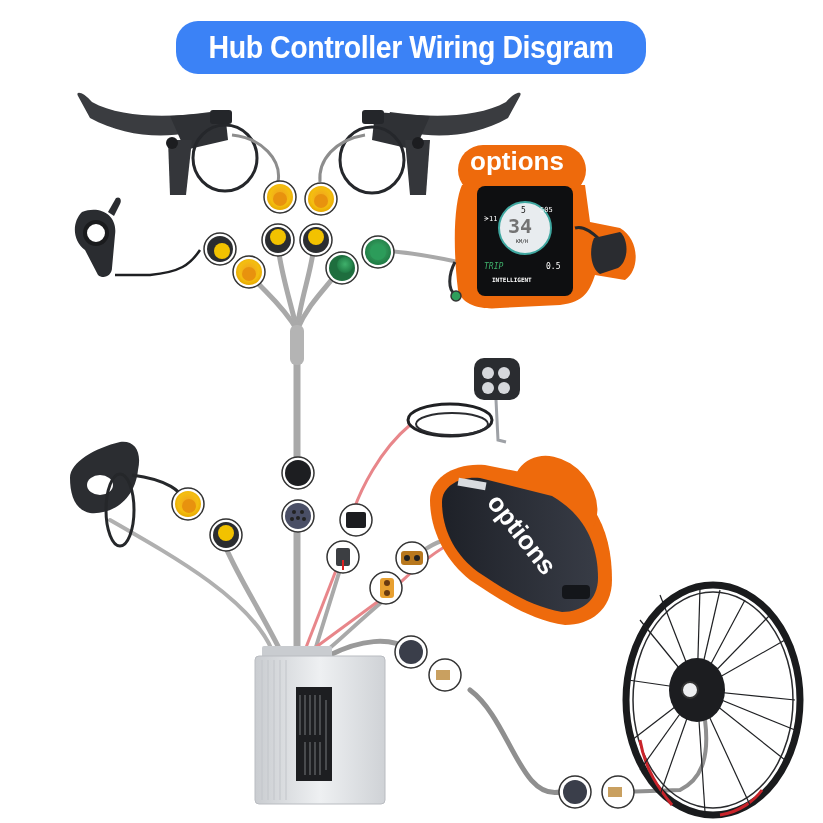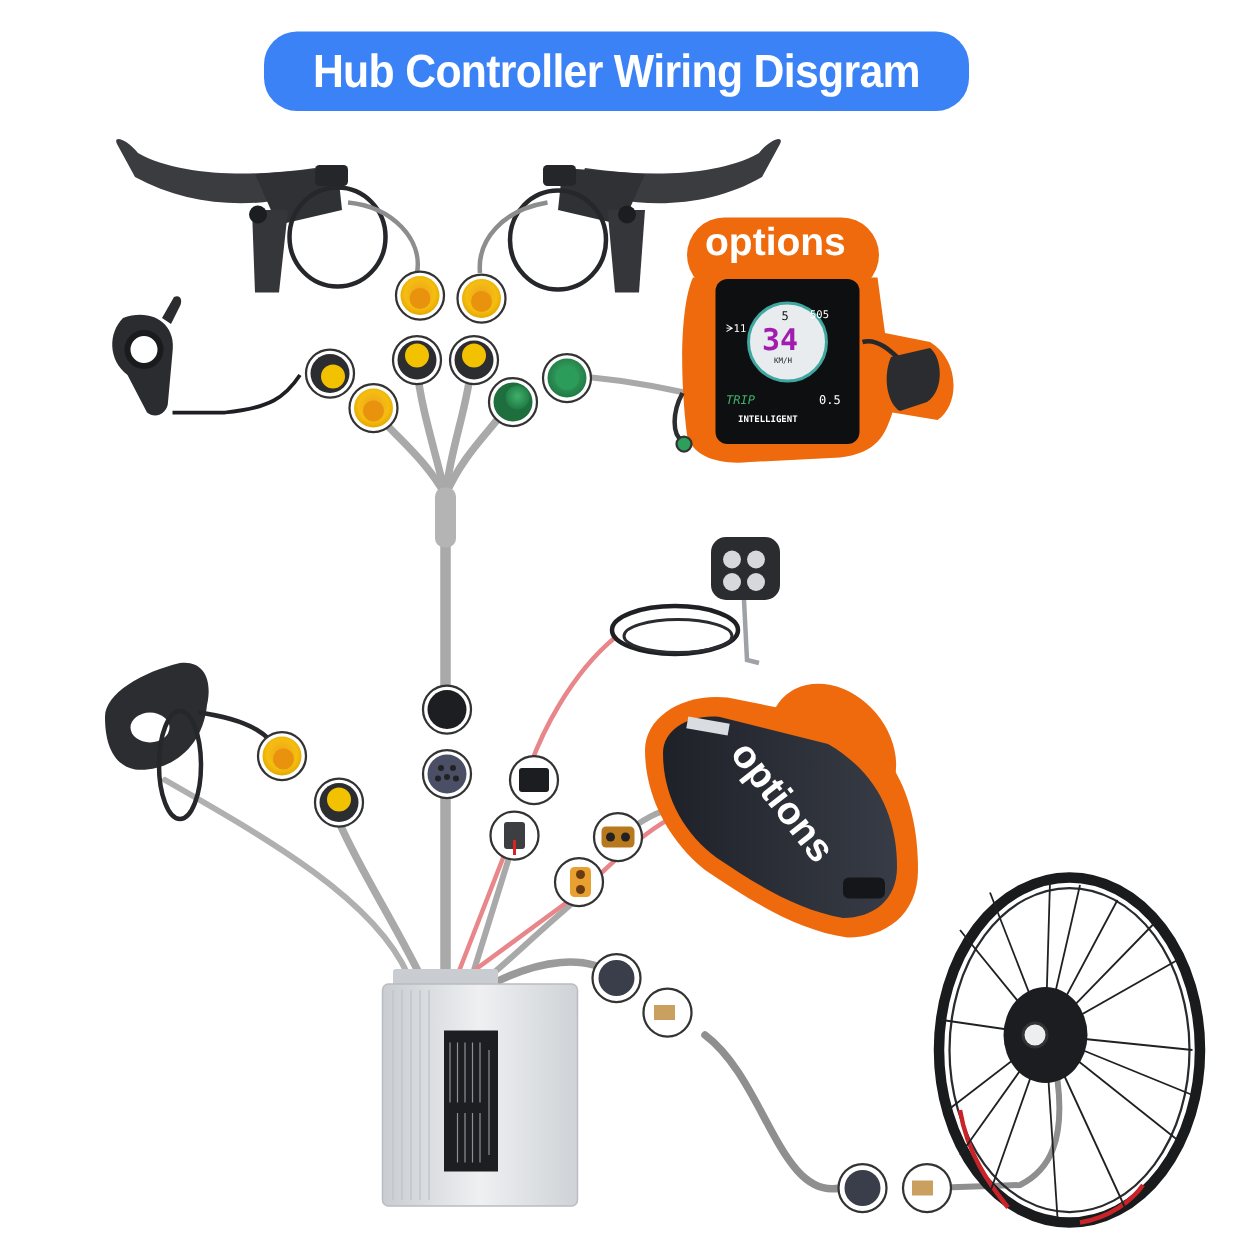--- a/index.html
+++ b/index.html
@@ -279,17 +279,17 @@
     <circle cx="690" cy="690" r="8" fill="#EDEEF0" stroke="#333" stroke-width="2"></circle>
   </g>
 </svg>
 
 <div class="opt-label" style="left:470px; top:146px;">options</div>
 <div class="opt-label" style="left:505px; top:488px; transform: rotate(52deg); transform-origin: left top;">options</div>
 
 <div class="screen-text" style="left:484px; top:190px; font-size:7px;margin-top:25px;">ᗒ11</div>
 <div class="screen-text" style="left:540px; top:206px; font-size:7px;">505</div>
 <div class="screen-text" style="left:521px; top:206px; font-size:8px; color:#111;">5</div>
-<div class="screen-text" style="left:508px; top:214px; font-size:20px; color:#a21caf; font-weight:bold;">34</div>
+<div class="screen-text" style="left:508px; top:214px; font-size:20px; color:#737373; font-weight:bold;">34</div>
 <div class="screen-text" style="left:516px; top:238px; font-size:5px; color:#222;">KM/H</div>
 <div class="screen-text" style="left:484px; top:262px; font-size:8px; color:#3FB06B;font-style:italic;">TRIP</div>
 <div class="screen-text" style="left:546px; top:262px; font-size:8px;text-align:center;">0.5</div>
 <div class="screen-text" style="left:492px; top:276px; font-size:6px; font-weight:bold;">INTELLIGENT</div>
 
 </body></html>

